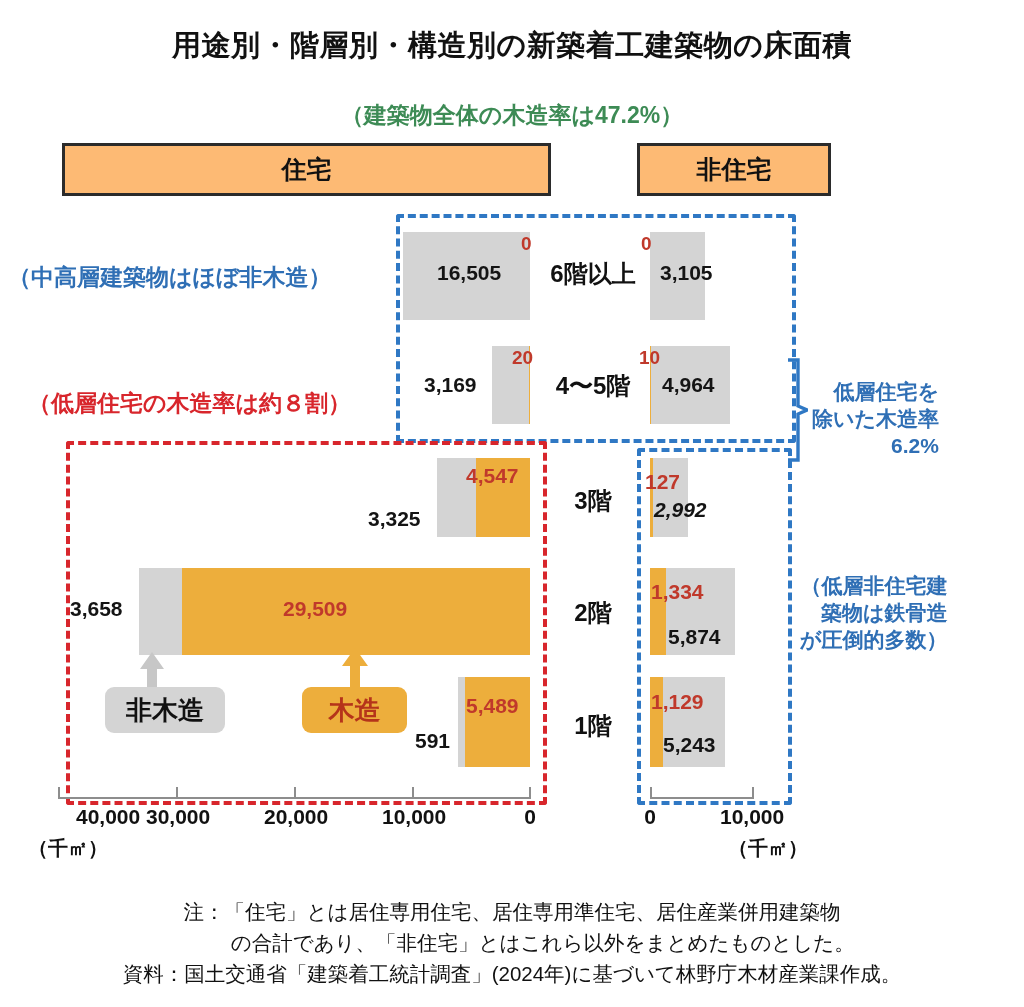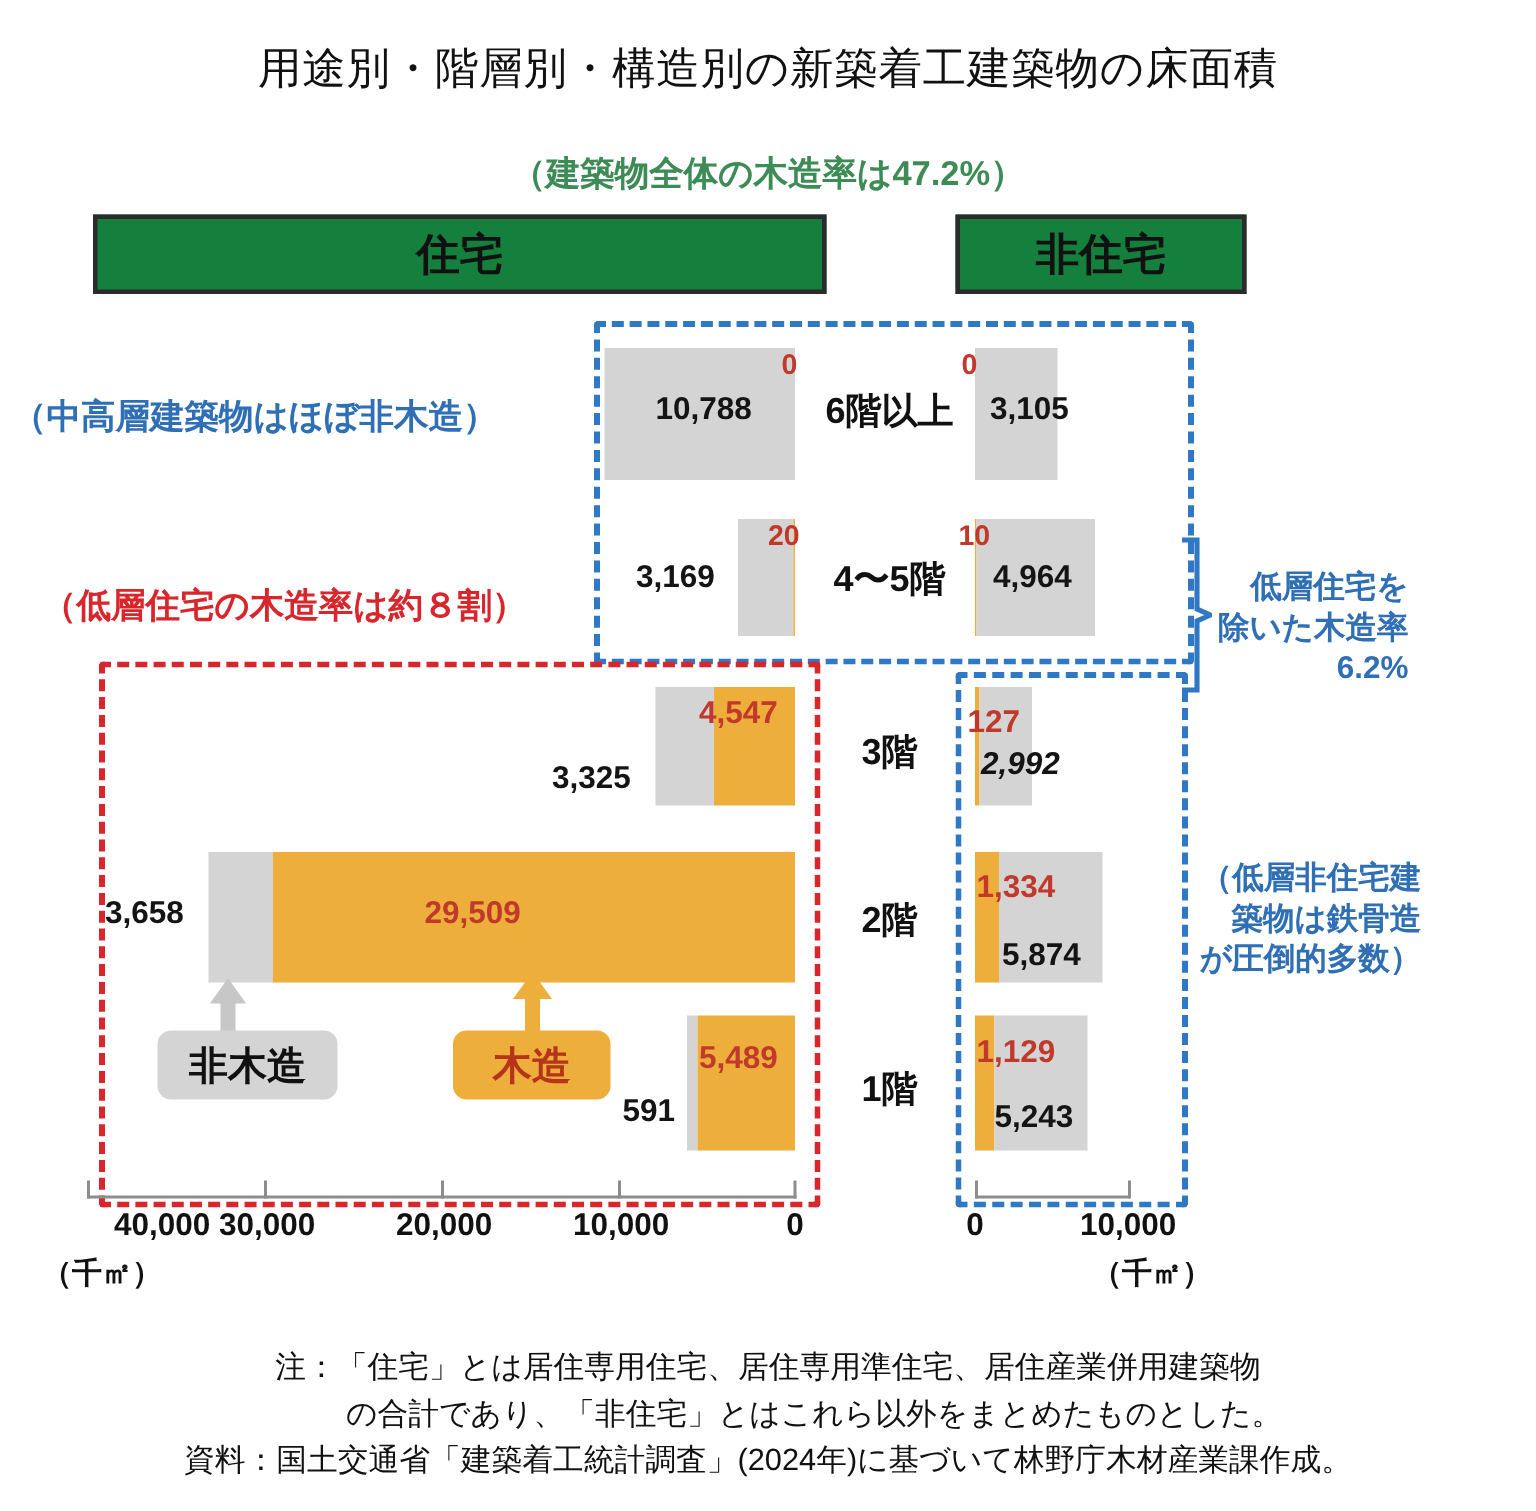--- a/index.html
+++ b/index.html
@@ -10,39 +10,39 @@
     position:relative;
     overflow:hidden;
     color:#1a1a1a;
   }
   .abs{position:absolute;}
 
   
   #title{
     left:0;top:26px;width:1024px;
     text-align:center;
-    font-size:29px;font-weight:normal;
+    font-size:29px;font-weight:bold;
     letter-spacing:.5px;
     color:#111;
   }
 
   
   #green-note{
     left:0;top:100px;width:1024px;
     text-align:center;
     font-size:23px;font-weight:bold;
     color:#3d8b55;
   }
 
   
   .cat-box{
     border:3px solid #2b2b2b;
-    background:#15803d;
+    background:#fdba74;
     display:flex;align-items:center;justify-content:center;
-    font-size:29px;font-weight:bold;color:#111;
+    font-size:25px;font-weight:bold;color:#111;
   }
   #cat-res{left:62px;top:143px;width:483px;height:47px;}
   #cat-non{left:637px;top:143px;width:188px;height:47px;}
 
   
   #box-blue-top{
     left:396px;top:214px;width:392px;height:221px;
     border:4px dashed #2f78c4;border-radius:3px;
   }
   #box-red{
@@ -129,21 +129,21 @@
   <span>非住宅</span>
 </div>
 
 <div class="abs" id="box-blue-top"></div>
 <div class="abs" id="box-red"></div>
 <div class="abs" id="box-blue-bot"></div>
 
 <div class="abs bar" style="left:403px;top:232px;width:127px;height:88px;">
   <div class="seg-gray" style="left:0;width:127px;"></div>
 </div>
-<div class="abs val val-dark" style="left:437px;top:261px;">10,788</div>
+<div class="abs val val-dark" style="left:437px;top:261px;">16,505</div>
 <div class="abs val val-red-sm" style="left:521px;top:233px;">0</div>
 
 <div class="abs row-label" style="left:533px;top:258px;width:120px;">6階以上</div>
 
 <div class="abs bar" style="left:650px;top:232px;width:55px;height:88px;">
   <div class="seg-gray" style="left:0;width:55px;"></div>
 </div>
 <div class="abs val val-red-sm" style="left:641px;top:233px;">0</div>
 <div class="abs val val-dark" style="left:660px;top:261px;">3,105</div>
 

